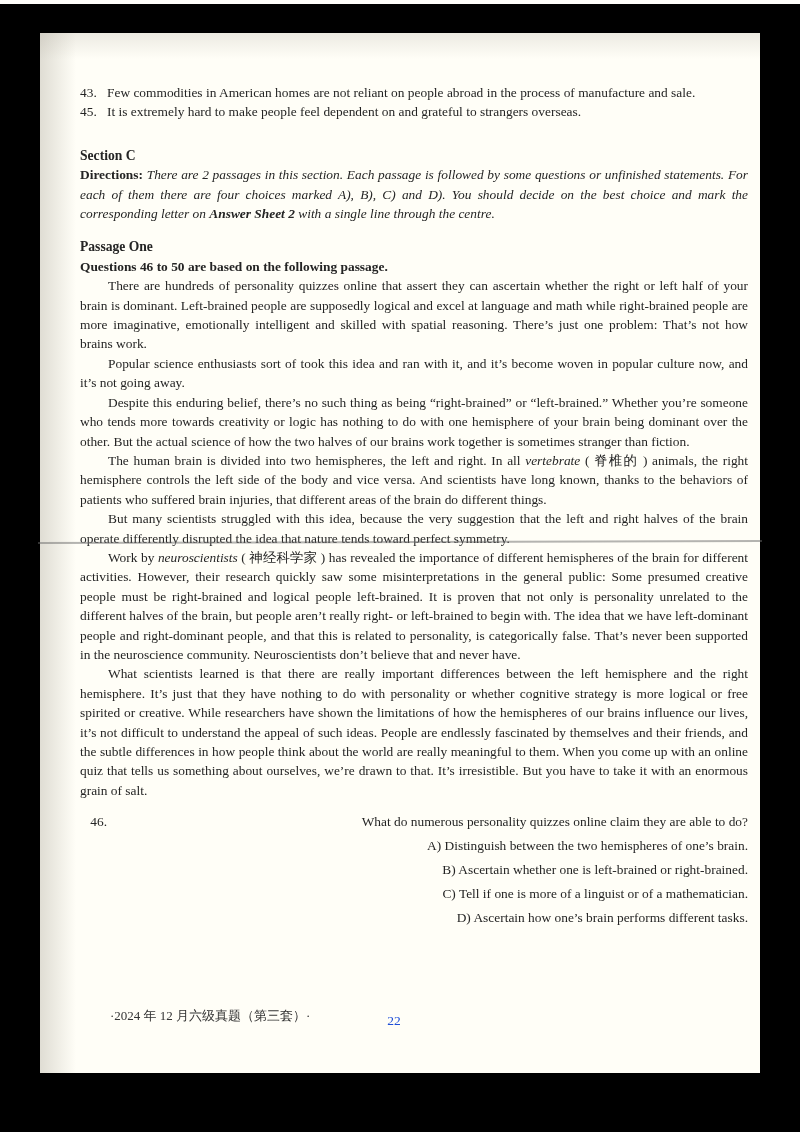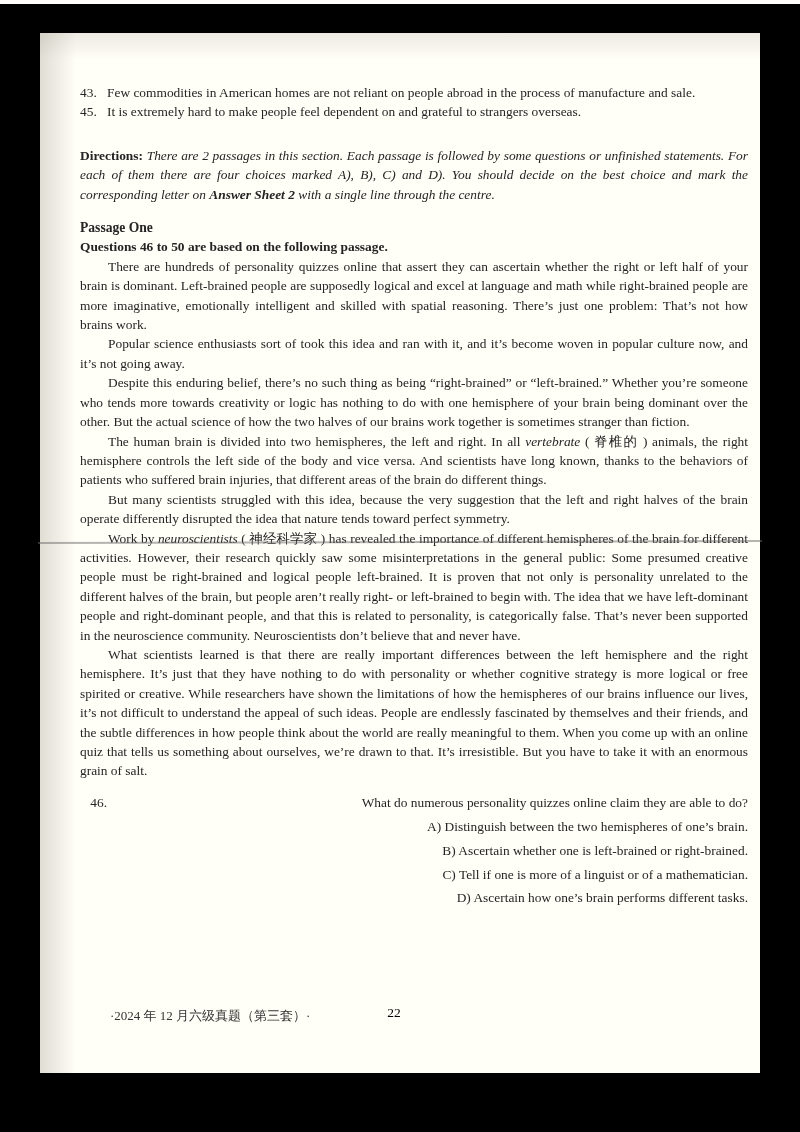--- a/index.html
+++ b/index.html
@@ -60,23 +60,23 @@
   .option { margin-left: 26px; margin-top: 4.5px; }
   .footer {
     position: absolute; left: 40px; right: 12px; top: 972px;
     height: 20px;
   }
   .footer-left {
     position: absolute; left: 30px; top: 2px;
     font-size: 13px; color: #333;
   }
   .footer-page {
-    position: absolute; left: 47%; top: 0;
+    position: absolute; left: 47%; top: 8px;
     transform: translateX(-50%);
-    font-size: 13.5px; color: #000000;
+    font-size: 13.5px; color: #1d4ed8;
   }
 </style>
 </head>
 <body>
 
 <div class="top-strip"></div>
 
 <div class="paper">
   <div class="content">
 
@@ -84,20 +84,21 @@
       <div class="item">
         <span class="num">43.</span>
         <span class="txt">Few commodities in American homes are not reliant on people abroad in the process of manufacture and sale.</span>
       </div>
       <div class="item">
         <span class="num">45.</span>
         <span class="txt">It is extremely hard to make people feel dependent on and grateful to strangers overseas.</span>
       </div>
     </div>
 
+    <p class="heading">Section C</p>
     <p class="directions"><span class="b">Directions: </span><span class="i">There are 2 passages in this section. Each passage is followed by some questions or unfinished statements. For each of them there are four choices marked A), B), C) and D). You should decide on the best choice and mark the corresponding letter on </span><span class="b i">Answer Sheet 2</span><span class="i"> with a single line through the centre.</span></p>
 
     <p class="heading">Passage One</p>
     <p class="subheading">Questions 46 to 50 are based on the following passage.</p>
 
     <p class="para"><span>There are hundreds of personality quizzes online that assert they can ascertain whether the right or left half of your brain is dominant. Left-brained people are supposedly logical and excel at language and math while right-brained people are more imaginative, emotionally intelligent and skilled with spatial reasoning. There’s just one problem: That’s not how brains work.</span></p>
     <p class="para"><span>Popular science enthusiasts sort of took this idea and ran with it, and it’s become woven in popular culture now, and it’s not going away.</span></p>
     <p class="para"><span>Despite this enduring belief, there’s no such thing as being “right-brained” or “left-brained.” Whether you’re someone who tends more towards creativity or logic has nothing to do with one hemisphere of your brain being dominant over the other. But the actual science of how the two halves of our brains work together is sometimes stranger than fiction.</span></p>
     <p class="para"><span>The human brain is divided into two hemispheres, the left and right. In all </span><span class="i">vertebrate</span><span> ( 脊椎的 ) animals, the right hemisphere controls the left side of the body and vice versa. And scientists have long known, thanks to the behaviors of patients who suffered brain injuries, that different areas of the brain do different things.</span></p>
     <p class="para"><span>But many scientists struggled with this idea, because the very suggestion that the left and right halves of the brain operate differently disrupted the idea that nature tends toward perfect symmetry.</span></p>

